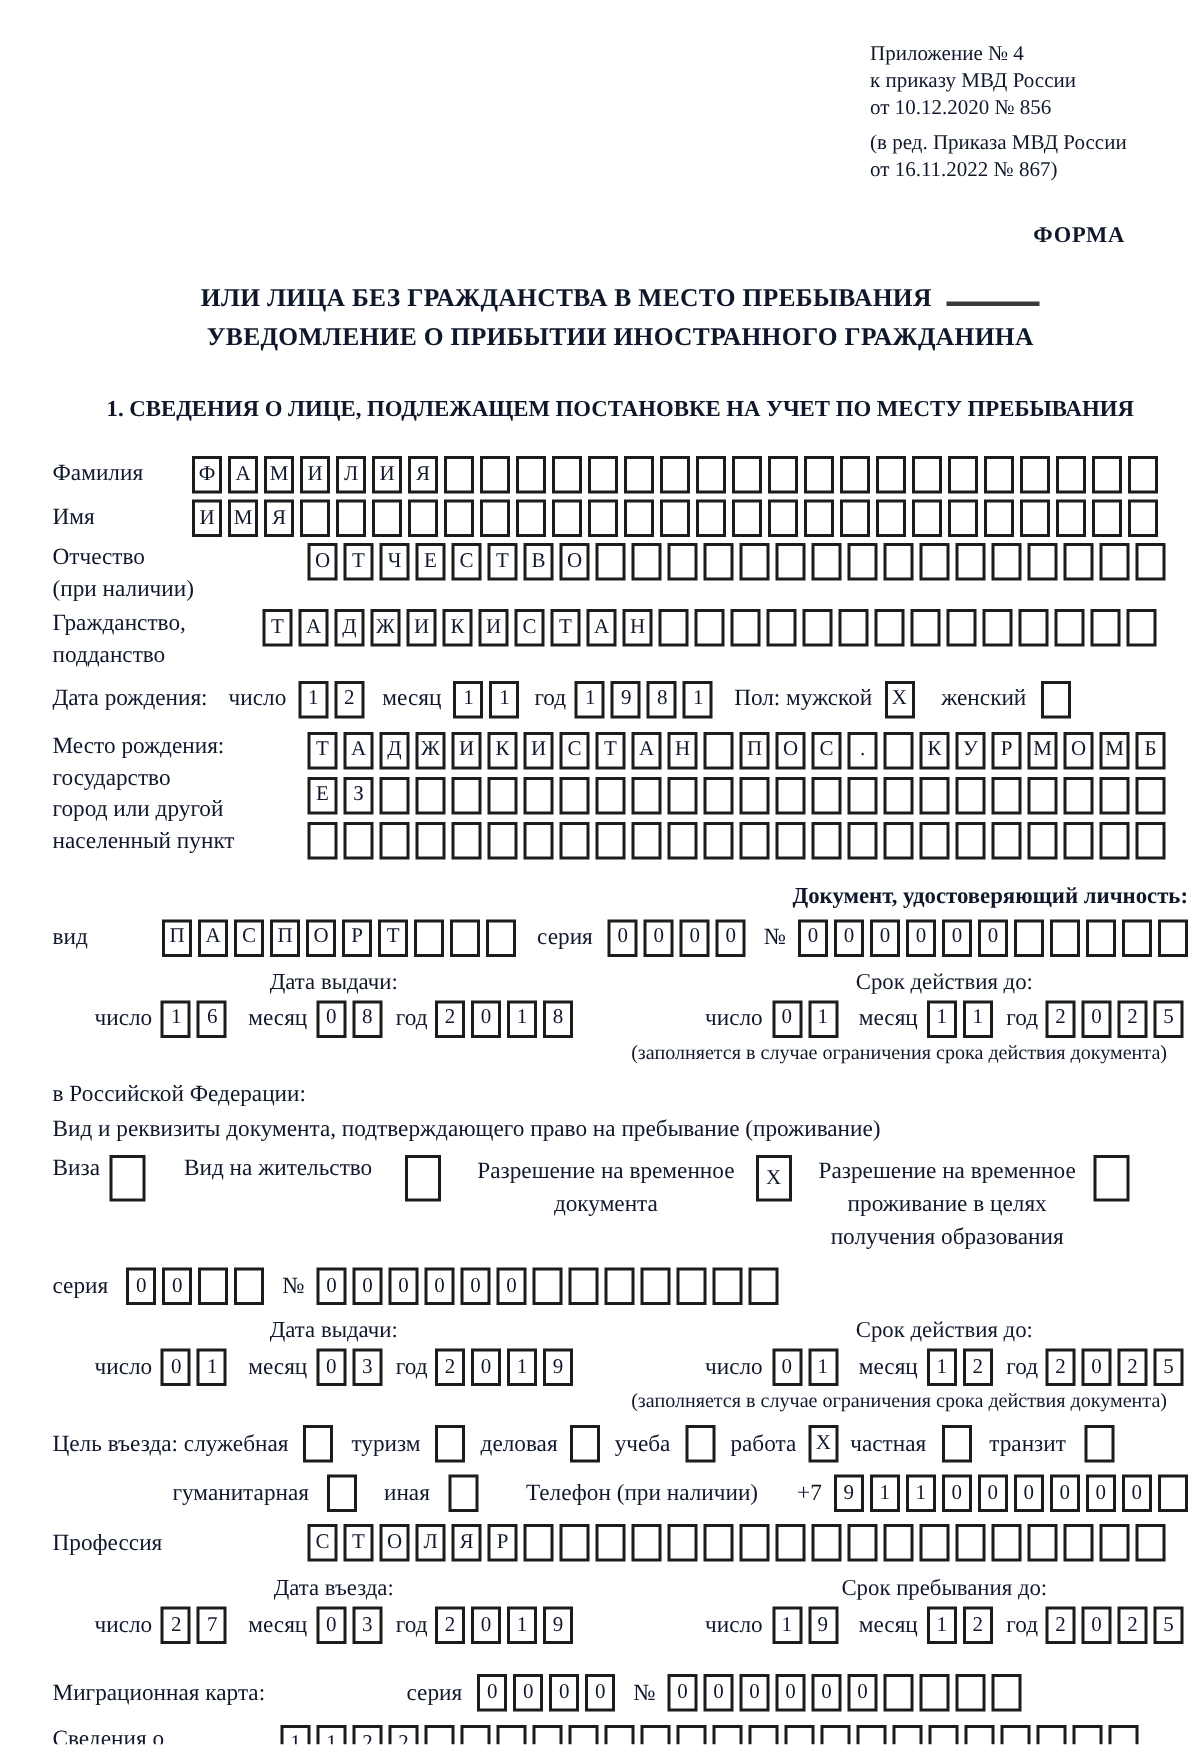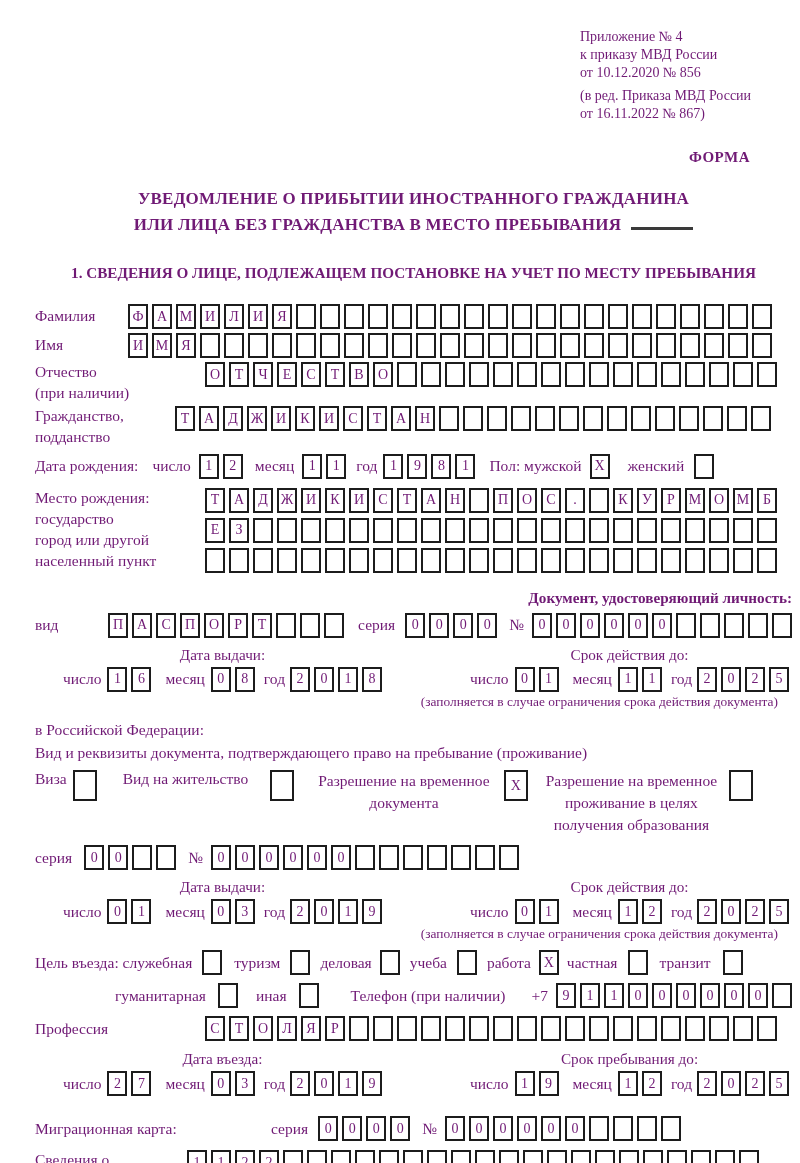--- a/index.html
+++ b/index.html
@@ -1,19 +1,19 @@
 <!DOCTYPE html>
 <html><head>
 <meta charset="utf-8">
 <style>
   * { box-sizing: border-box; }
   html,body { margin:0; padding:0; background:#ffffff; }
   .page {
     width:800px; height:1163px; overflow:hidden; background:#ffffff;
-    color:#701a75; font-family:"Liberation Serif","DejaVu Serif",serif;
+    color:#0f172a; font-family:"Liberation Serif","DejaVu Serif",serif;
     padding:28px 8px 0 35px; position:relative;
   }
   .hdr { margin-left:545px; font-size:14px; line-height:1.28; }
   .hdr .gap { height:5px; }
   .forma { text-align:right; margin:26px 42px 0 0; font-weight:bold; font-size:15px; letter-spacing:.5px; }
   .title { text-align:center; margin-top:20px; font-weight:bold; font-size:17px; line-height:1.55; letter-spacing:.2px; }
   .blank-line { display:inline-block; width:62px; border-bottom:3px solid #3a3a3a; height:4px; margin-left:10px; }
   .sect { text-align:center; margin-top:26px; font-weight:bold; font-size:15.2px; }
   .rows { margin-top:22px; font-size:15.5px; }
   .frow { display:flex; align-items:center; margin-bottom:4px; }
@@ -48,22 +48,22 @@
     <div>к приказу МВД России</div>
     <div>от 10.12.2020 № 856</div>
     <div class="gap"></div>
     <div>(в ред. Приказа МВД России</div>
     <div>от 16.11.2022 № 867)</div>
   </div>
 
   <div class="forma">ФОРМА</div>
 
   <div class="title">
+    <div><span>ИЛИ ЛИЦА БЕЗ ГРАЖДАНСТВА В МЕСТО ПРЕБЫВАНИЯ</span><span class="blank-line"></span></div>
     <div>УВЕДОМЛЕНИЕ О ПРИБЫТИИ ИНОСТРАННОГО ГРАЖДАНИНА</div>
-    <div><span>ИЛИ ЛИЦА БЕЗ ГРАЖДАНСТВА В МЕСТО ПРЕБЫВАНИЯ</span><span class="blank-line"></span></div>
   </div>
 
   <div class="sect">1. СВЕДЕНИЯ О ЛИЦЕ, ПОДЛЕЖАЩЕМ ПОСТАНОВКЕ НА УЧЕТ ПО МЕСТУ ПРЕБЫВАНИЯ</div>
 
   <div class="rows">
 
     <div class="frow">
       <div class="lblcol" style="width:93px;">Фамилия</div>
       <div class="cellgrid">
           <span class="cell">Ф</span>

